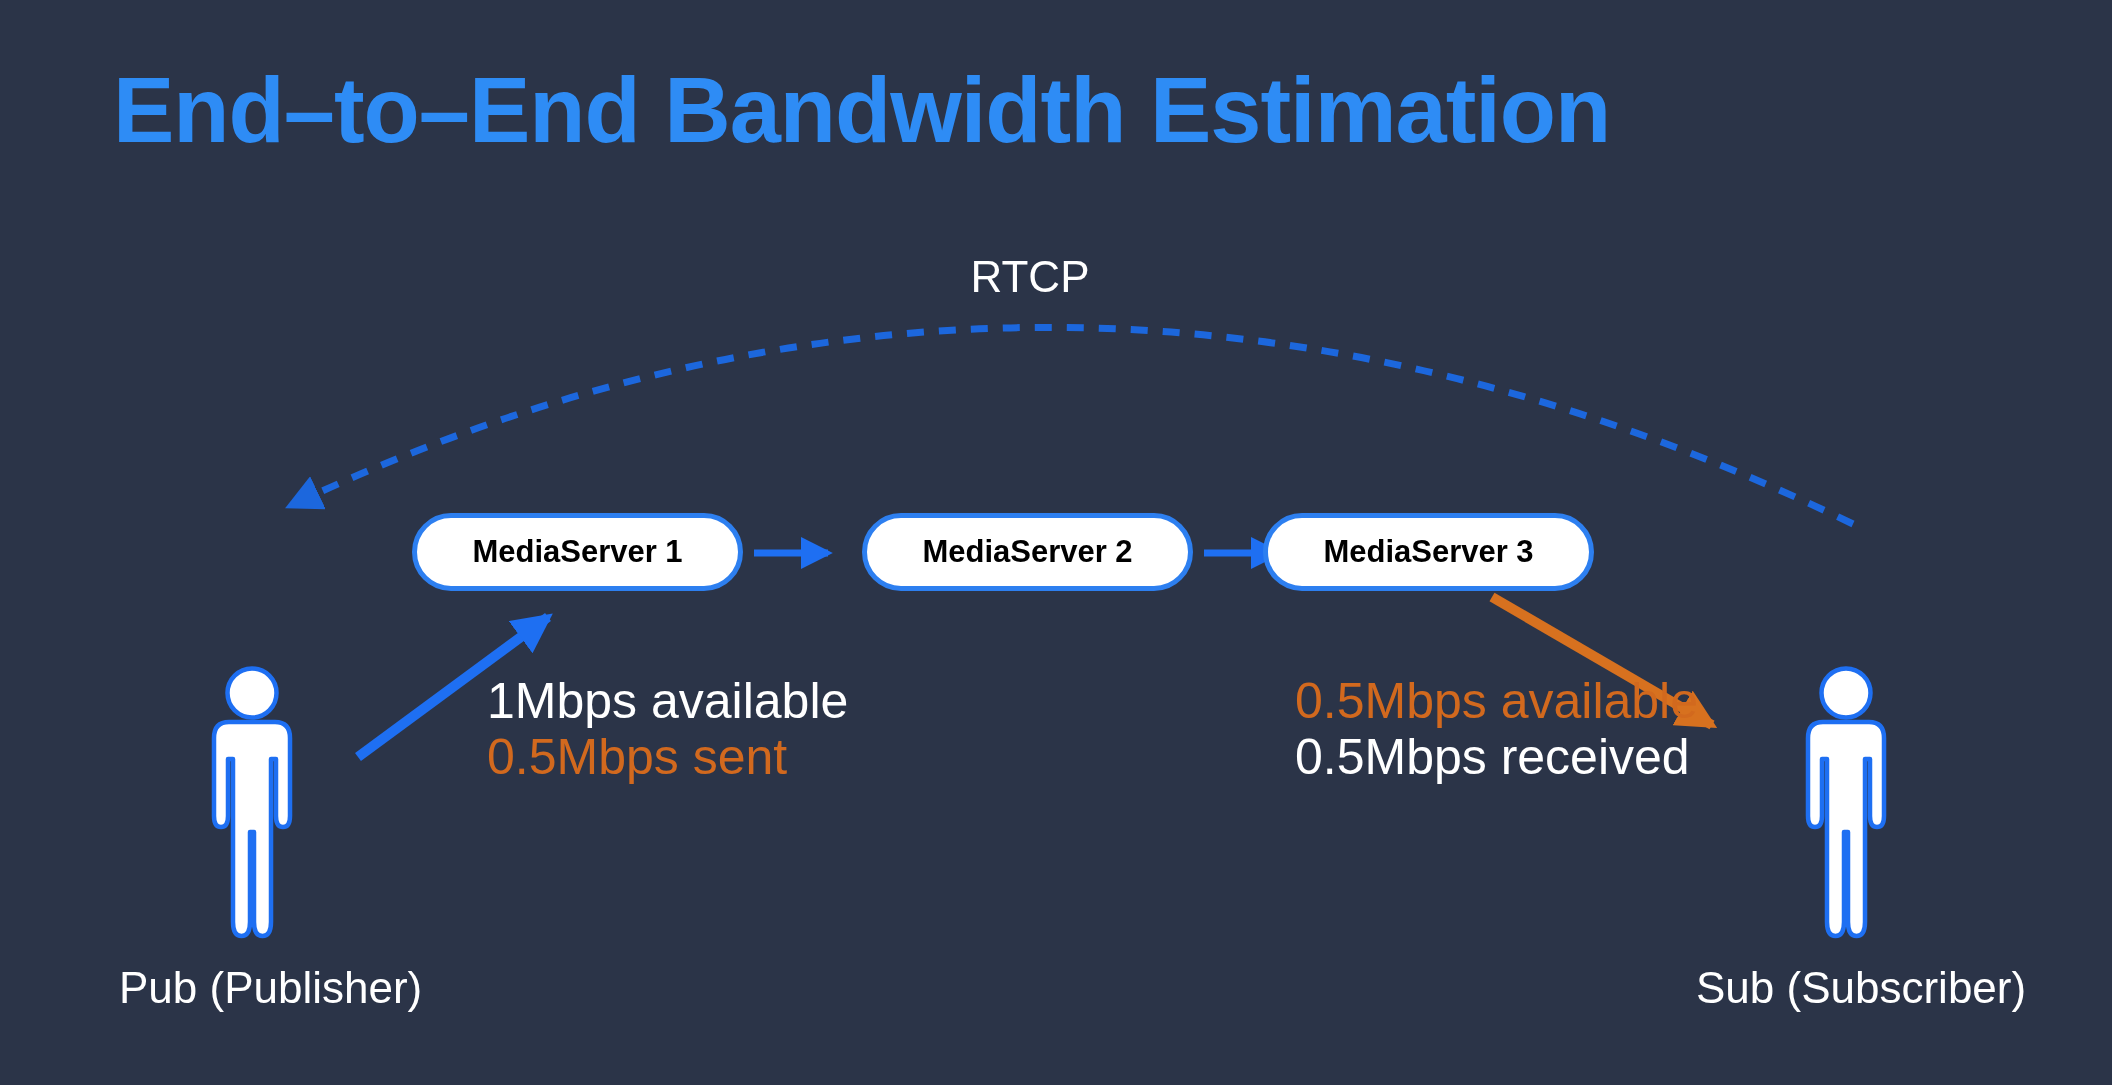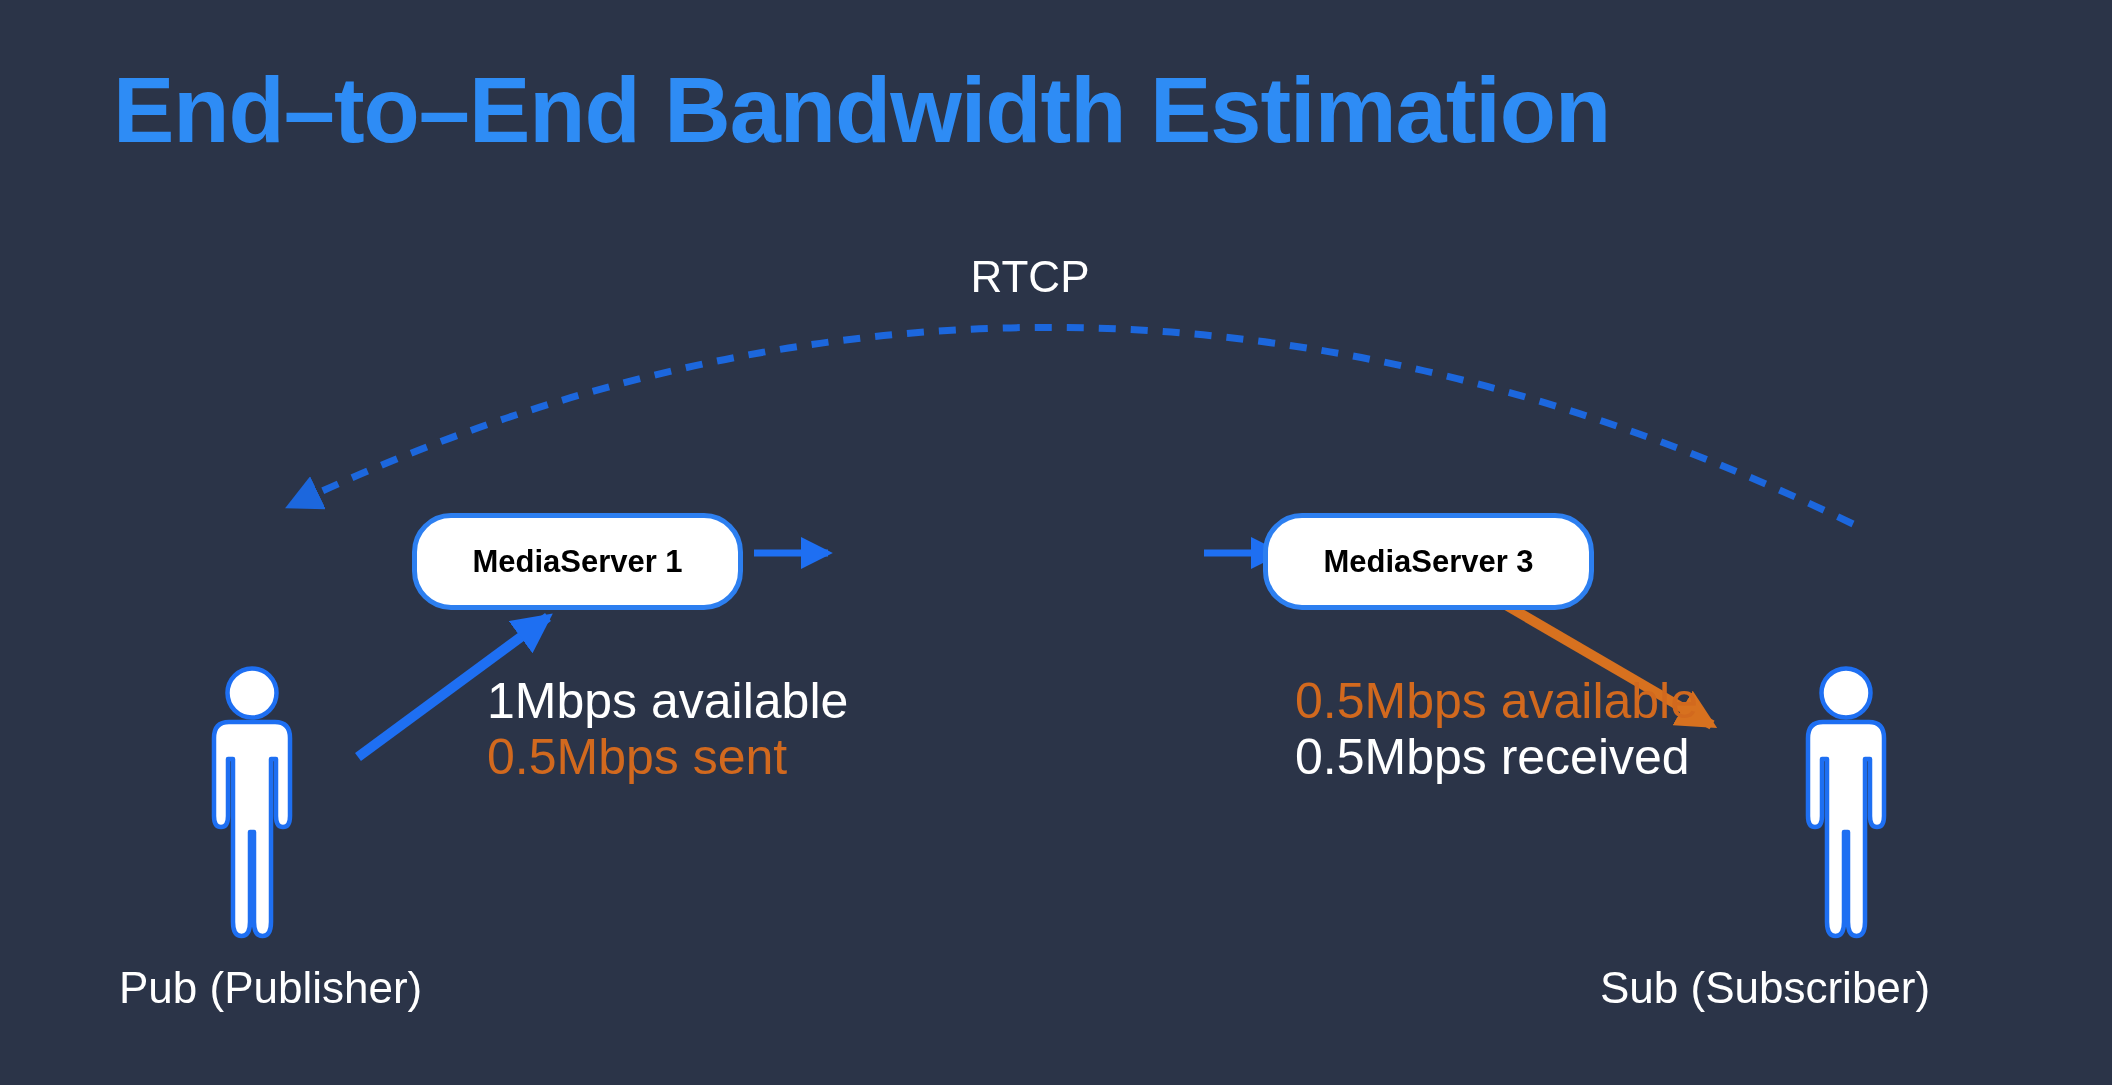--- a/index.html
+++ b/index.html
@@ -38,21 +38,21 @@
   }
   #arrows-layer {
     left: 0; top: 0;
     width: 2112px;
     height: 1085px;
     z-index: 1;
   }
   .server-box {
     top: 513px;
     width: 331px;
-    height: 97px;
+    height: 78px;
     background: #ffffff;
     border: 5px solid #2d7ff0;
     border-radius: 39px;
     box-sizing: border-box;
     display: flex;
     align-items: center;
     justify-content: center;
     z-index: 2;
   }
   .server-box span {
@@ -82,21 +82,21 @@
   #publisher-person-icon  { left: 202px;  top: 664px; }
   #subscriber-person-icon { left: 1796px; top: 664px; }
 
   .person-label {
     font-size: 44px;
     color: #ffffff;
     white-space: nowrap;
     z-index: 2;
   }
   #publisher-label  { left: 119px;  top: 963px; }
-  #subscriber-label { left: 1600px; top: 963px; }
+  #subscriber-label { left: 1696px; top: 963px; }
 </style>
 </head>
 <body>
 
 <div id="slide">
 
   <div class="abs" id="page-title">End–to–End Bandwidth Estimation</div>
 
   <div class="abs" id="rtcp-label">RTCP</div>
 
@@ -123,20 +123,23 @@
     <line x1="1204" y1="553" x2="1278" y2="553" stroke="#1e6ff2" stroke-width="7" marker-end="url(#headBlue)"></line>
 
     <line x1="358" y1="757" x2="548" y2="617" stroke="#1e6ff2" stroke-width="10" marker-end="url(#headBlueBig)"></line>
 
     <line x1="1492" y1="597" x2="1712" y2="725" stroke="#d7711f" stroke-width="10" marker-end="url(#headOrange)"></line>
   </svg>
 
   <div class="abs server-box" id="server-box-1">
     <span>MediaServer 1</span>
   </div>
+  <div class="abs server-box" id="server-box-2">
+    <span>MediaServer 2</span>
+  </div>
   <div class="abs server-box" id="server-box-3">
     <span>MediaServer 3</span>
   </div>
 
   <div class="abs bw-label bw-white" id="pub-available-label">1Mbps available</div>
   <div class="abs bw-label bw-orange" id="pub-sent-label">0.5Mbps sent</div>
 
   <div class="abs bw-label bw-orange" id="sub-available-label">0.5Mbps available</div>
   <div class="abs bw-label bw-white" id="sub-received-label">0.5Mbps received</div>
 

